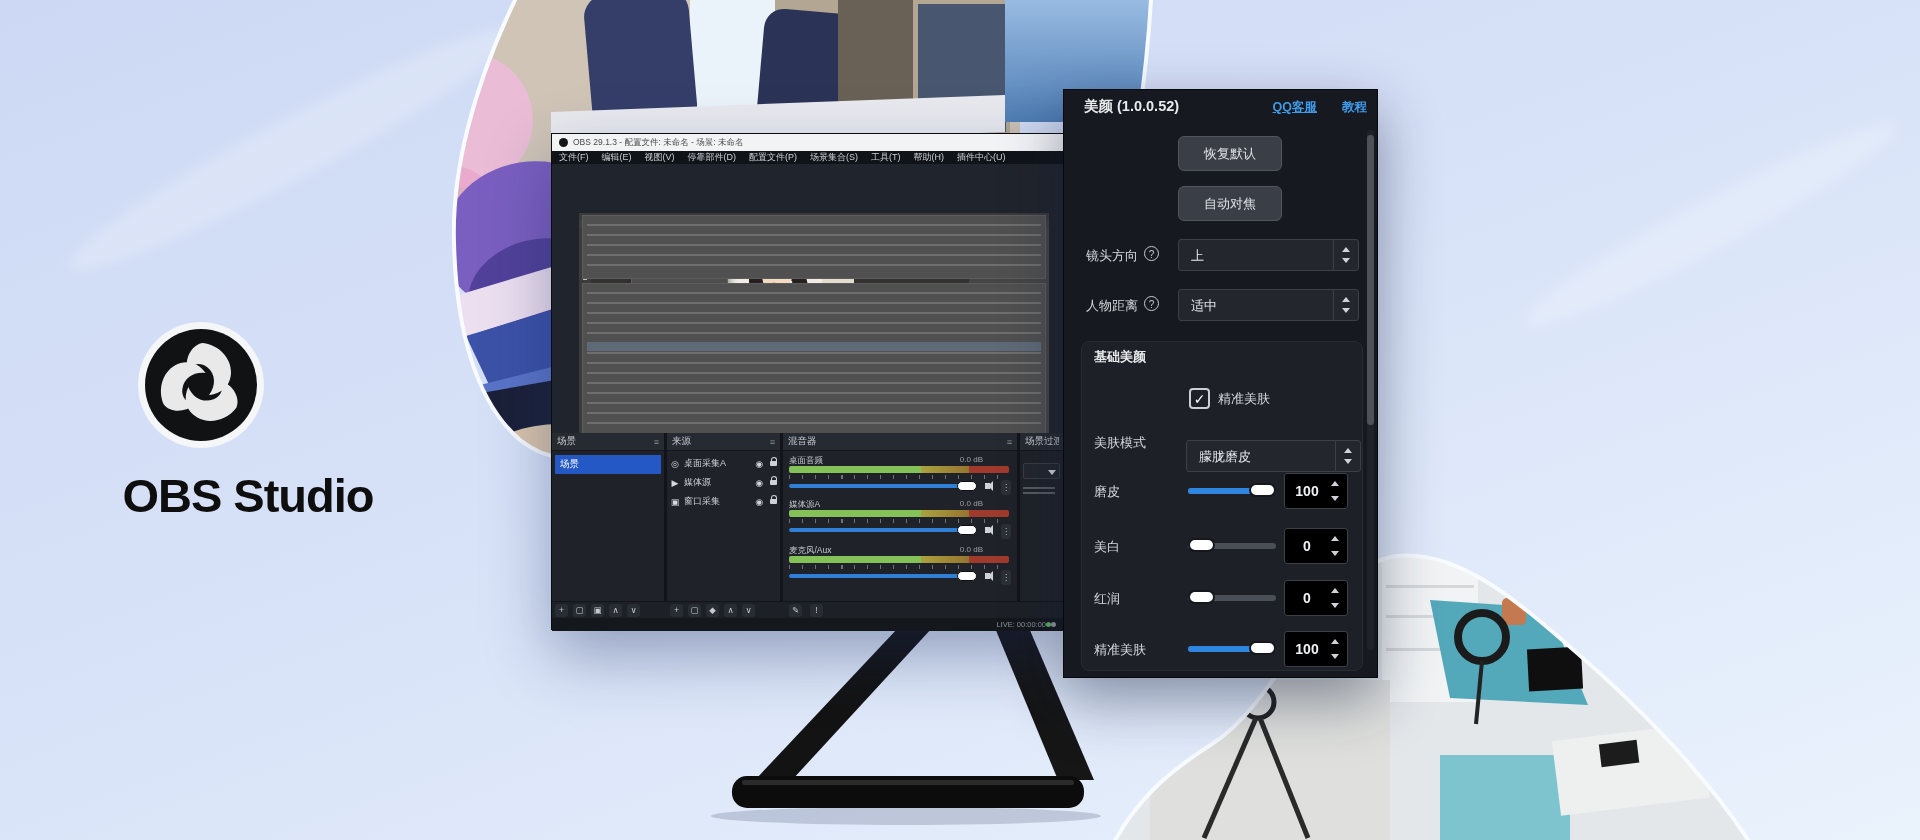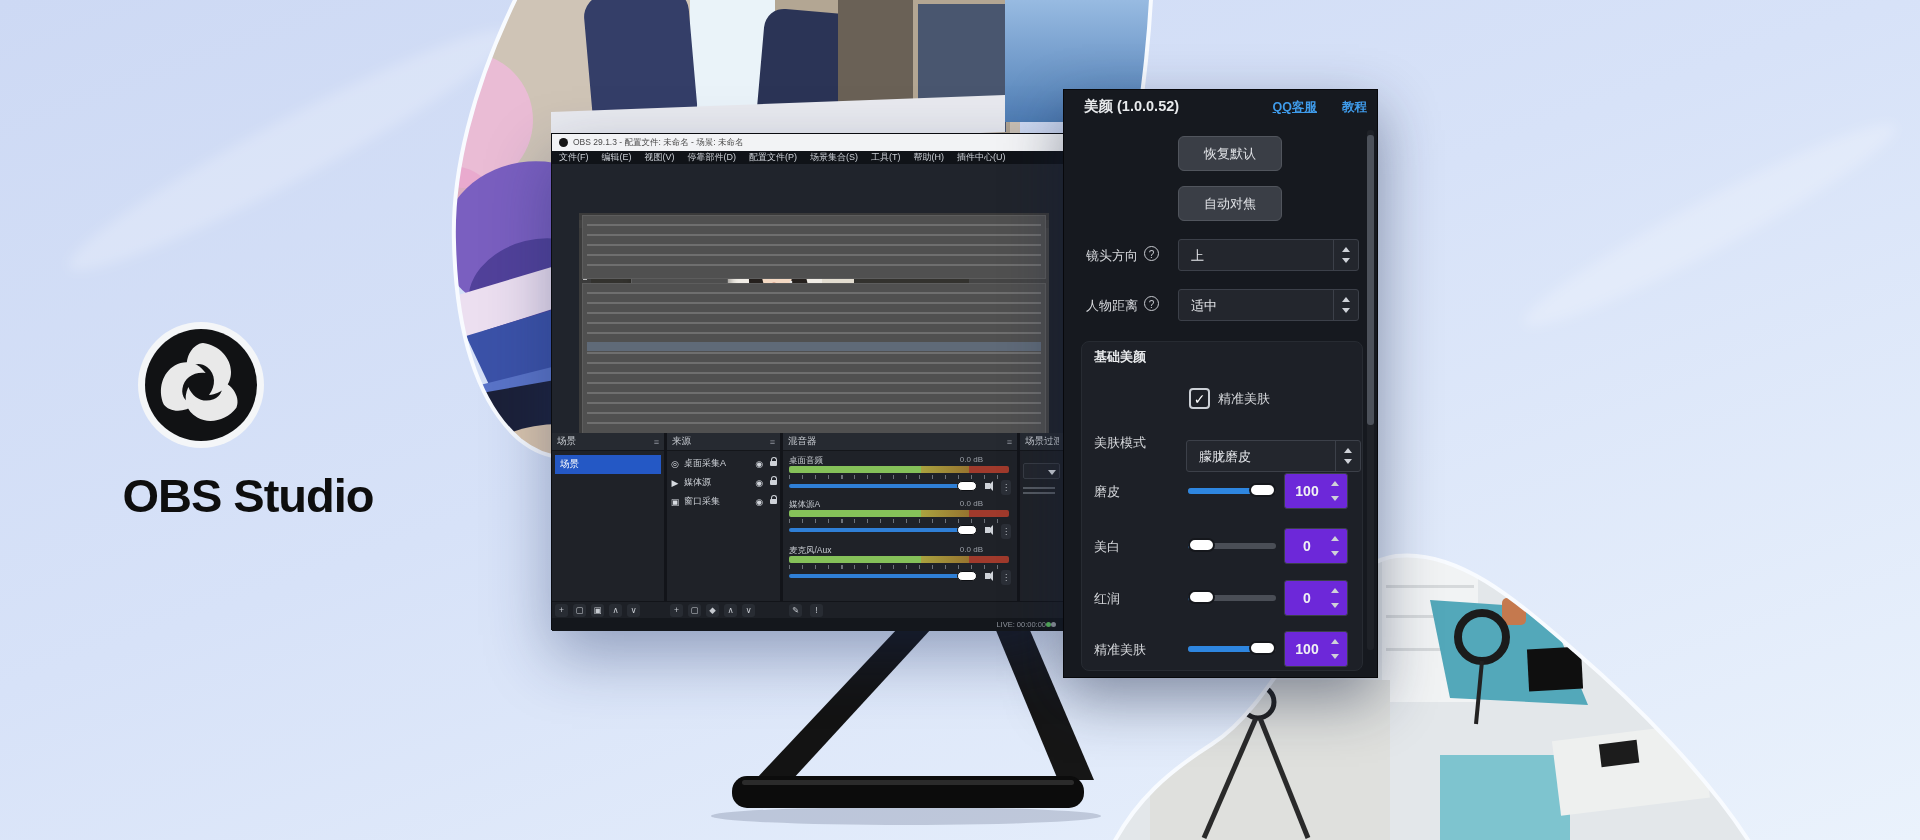--- a/index.html
+++ b/index.html
@@ -97,21 +97,21 @@
   .tri-d{width:0;height:0;border-left:4px solid transparent;border-right:4px solid transparent;border-top:5px solid #cfd2d8;}
   .combo .cz .tri-u{position:absolute;left:8px;top:7px;}
   .combo .cz .tri-d{position:absolute;left:8px;bottom:7px;}
   .card{position:absolute;left:17px;top:251px;width:282px;height:330px;background:#1d2027;border:1px solid #272b32;border-radius:8px;box-sizing:border-box;}
   .sect{position:absolute;left:30px;top:258px;font-size:13px;font-weight:bold;color:#e8eaec;}
   .cbox{position:absolute;left:125px;top:298px;width:21px;height:21px;border:2px solid #ccd0d6;border-radius:4px;
     color:#fff;font-size:14px;line-height:18px;text-align:center;box-sizing:border-box;background:#1d2027;}
   .slider-track{position:absolute;width:88px;height:6px;border-radius:3px;background:#4a4e56;}
   .slider-fill{position:absolute;left:0;top:0;height:6px;border-radius:3px;background:#2e86e0;}
   .slider-handle{position:absolute;top:-5px;width:27px;height:14px;border-radius:7px;background:#fff;border:2px solid #15171c;box-sizing:border-box;}
-  .spin{position:absolute;left:220px;width:64px;height:36px;background:#6d28d9;border:1px solid #3c4049;border-radius:3px;box-sizing:border-box;}
+  .spin{position:absolute;left:220px;width:64px;height:36px;background:#000000;border:1px solid #3c4049;border-radius:3px;box-sizing:border-box;}
   .spin .num{position:absolute;left:0;width:44px;top:9px;font-size:14px;font-weight:bold;color:#f0f1f3;text-align:center;}
   .spin .tri-u{position:absolute;right:8px;top:7px;}
   .spin .tri-d{position:absolute;right:8px;bottom:7px;}
   .sbar-track{position:absolute;left:303px;top:40px;width:7px;height:520px;background:#1f2228;border-radius:3px;}
   .sbar-thumb{position:absolute;left:303px;top:45px;width:7px;height:290px;background:#4c515a;border-radius:3px;}
   
   #wordmark{left:58px;top:468px;width:380px;height:64px;font-size:47px;font-weight:800;color:#0e0e0e;letter-spacing:-1px;text-align:center;}
 </style>
 </head>
 <body>

